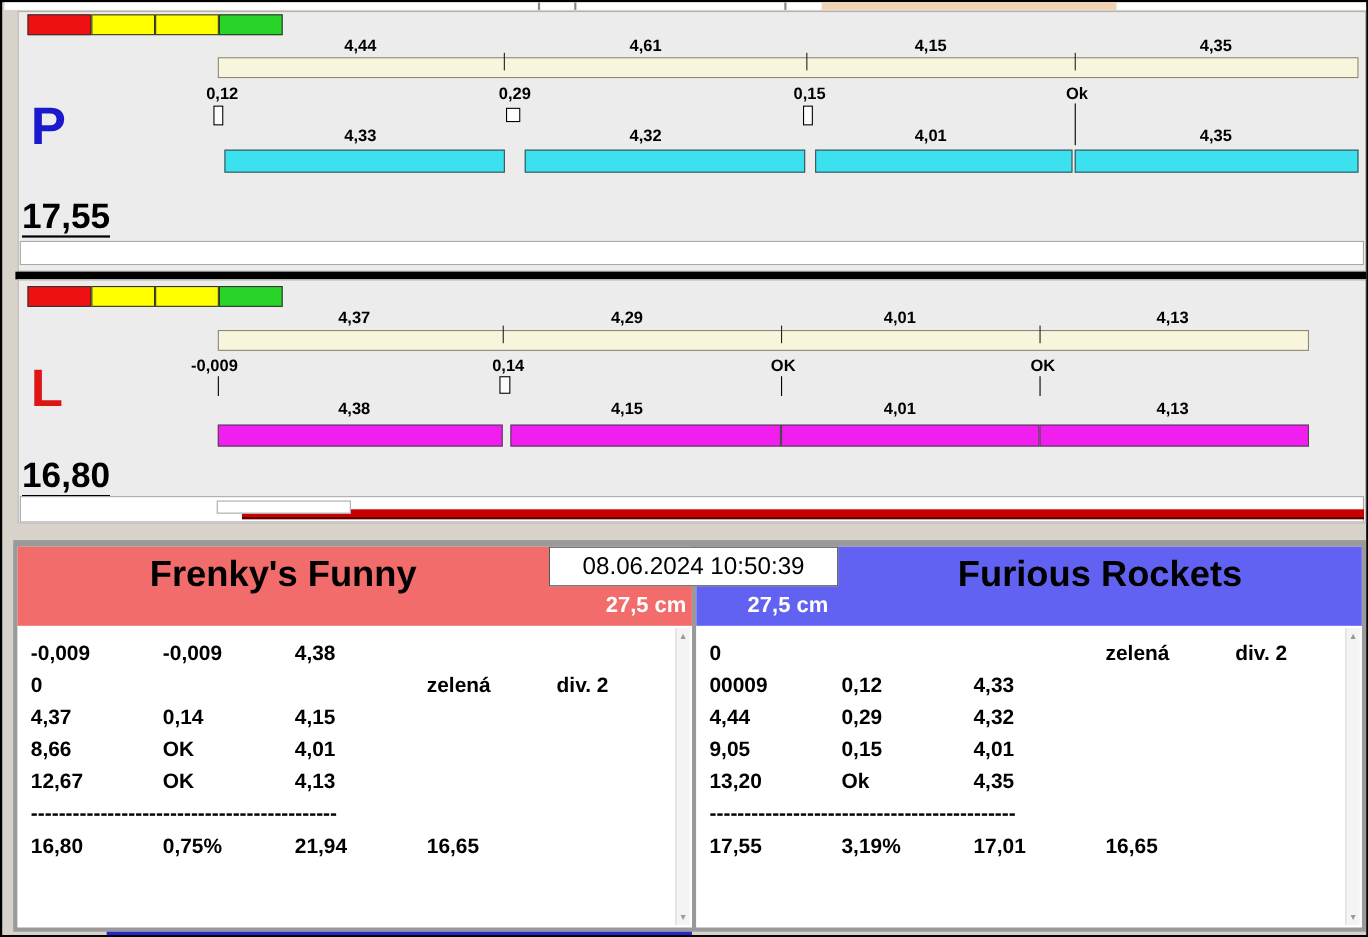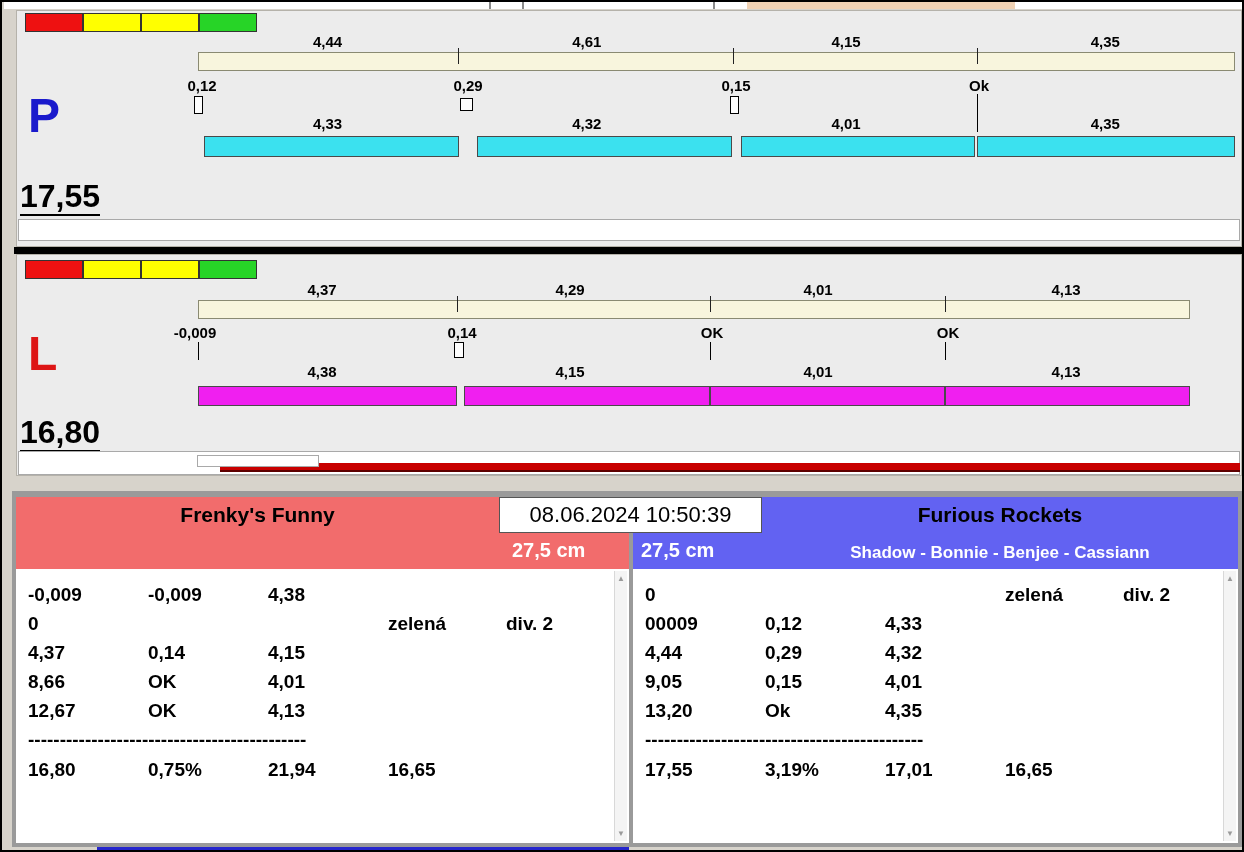--- a/index.html
+++ b/index.html
@@ -18,23 +18,23 @@
   .cseg{border:1px solid #4a4a4a}
   .letter{font-size:48px;font-weight:bold;line-height:1}
   .bigtotal{font-size:32px;font-weight:bold;line-height:1;border-bottom:2px solid #000;padding-bottom:2px}
   .sunken{background:#fff;border:1px solid #a9a9a9}
   .blkdiv{background:#000}
   .frame{background:#9a9a9a}
   .teampanel{background:#fff}
   .hdr{position:absolute;left:0;top:0;right:0;height:72px}
   .hdrL{background:#f26c6c}
   .hdrR{background:#6262f2}
-  .teamtitle{position:absolute;top:6px;font-size:21px;font-weight:bold;color:#000;text-align:center}
+  .teamtitle{position:absolute;top:6px;font-size:33px;font-weight:bold;color:#000;text-align:center}
   .teamsub{position:absolute;top:46px;font-size:17px;font-weight:bold;color:#fff;text-align:center}
-  .badge{position:absolute;top:42px;font-size:20px;font-weight:bold;color:#fff;text-align:left}
+  .badge{position:absolute;top:42px;font-size:20px;font-weight:bold;color:#fff;text-align:right}
   .tstamp{background:#fff;border:1px solid #555;font-size:22px;display:flex;align-items:center;
           justify-content:center;z-index:6}
   .body{position:absolute;left:0;top:72px;right:0;bottom:0;background:#fff;padding:11px 14px 0 12px}
   .grid5{display:grid;grid-template-columns:120px 120px 120px 118px 1fr;
          font-size:19px;font-weight:bold;line-height:29px}
   .sepline{font-size:19px;font-weight:bold;line-height:30px;white-space:nowrap;overflow:hidden}
   .sb{position:absolute;top:74px;bottom:2px;right:2px;width:13px;background:#f4f4f4;
       border-left:1px solid #d8d8d8;display:flex;flex-direction:column;justify-content:space-between;
       align-items:center;padding:3px 0;color:#9a9a9a;font-size:8px}
   .statusbox{border:1px solid #333}
@@ -205,21 +205,20 @@
     <div class="sb">
       <span>▲</span>
       <span>▼</span>
     </div>
   </div>
 
   <div class="abs teampanel" style="left:631px;top:495px;width:605px;height:346px">
     <div class="hdr hdrR">
       <div class="teamtitle" style="left:129px;width:476px">Furious Rockets</div>
       <div class="badge" style="left:8px;width:112px">27,5 cm</div>
-      <div class="teamsub" style="left:129px;width:476px">Shadow - Bonnie - Benjee - Cassiann</div>
     </div>
     <div class="body">
       <div class="grid5">
         <span>0</span>
           <span></span>
           <span></span>
           <span>zelená</span>
           <span>div. 2</span>
       </div>
       <div class="grid5">

